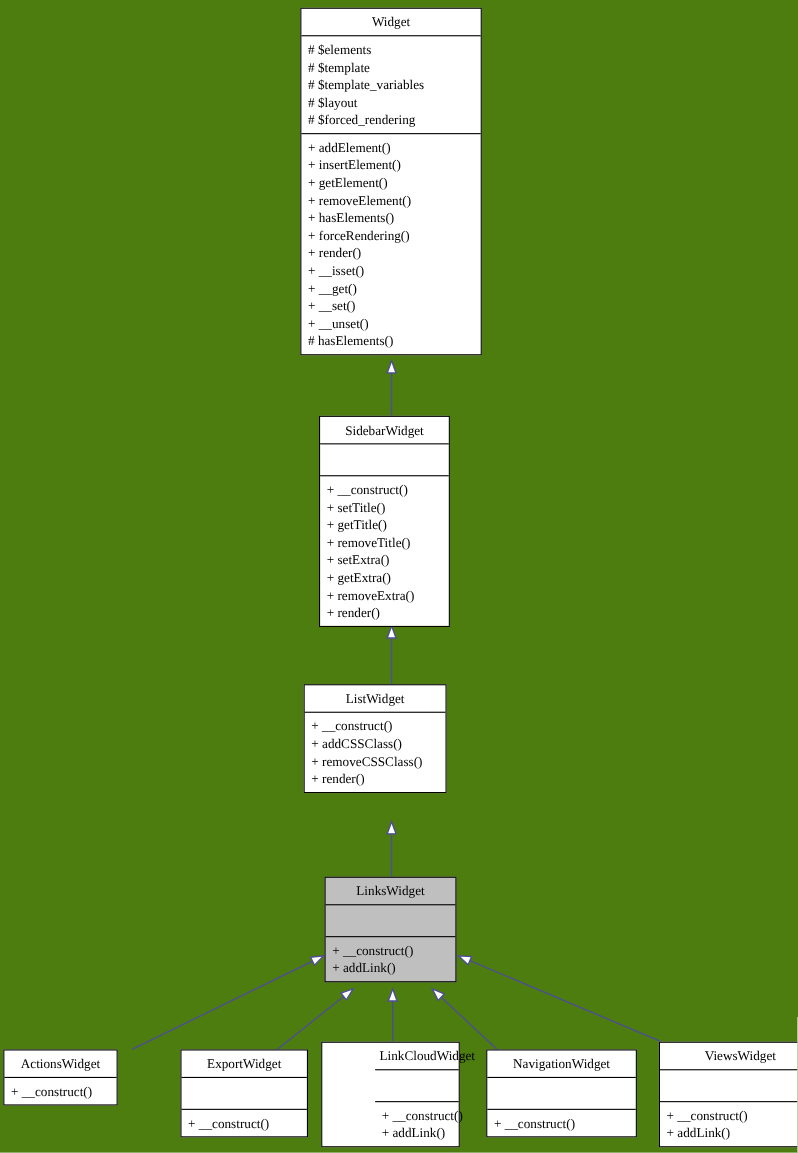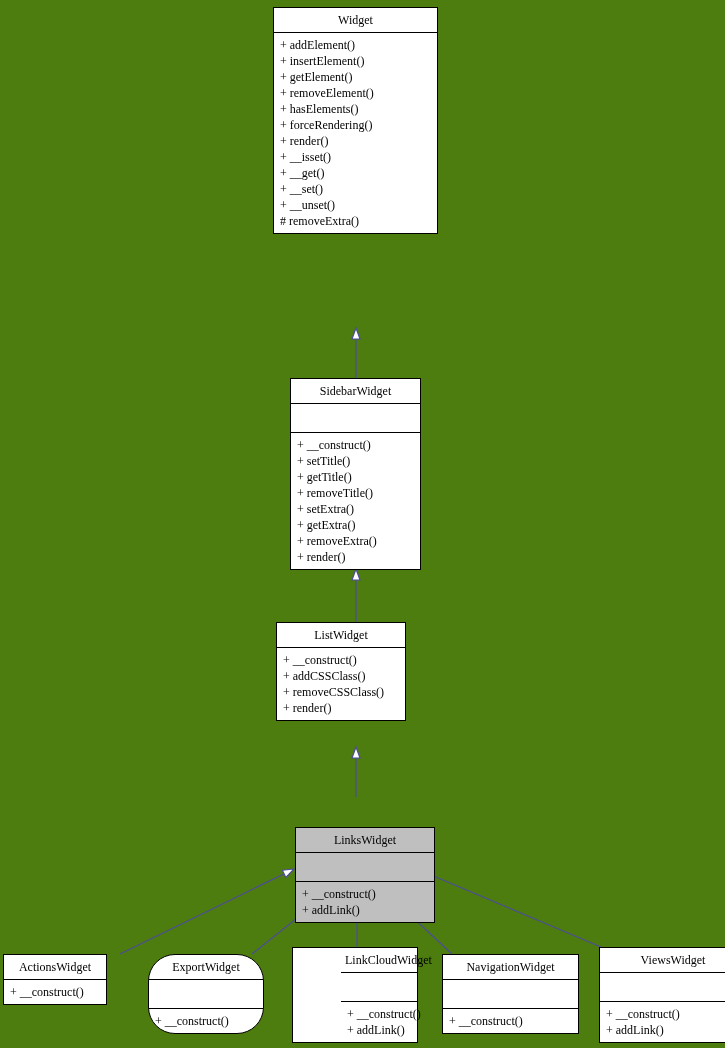--- a/index.html
+++ b/index.html
@@ -60,36 +60,43 @@
       <line x1="252" y1="954" x2="321" y2="899" marker-end="url(#gen)"></line>
       <line x1="357" y1="947" x2="357" y2="899" marker-end="url(#gen)"></line>
       <line x1="452" y1="954" x2="393" y2="899" marker-end="url(#gen)"></line>
       <line x1="601" y1="947" x2="417" y2="869" marker-end="url(#gen)"></line>
     </g>
   </svg>
 
   <div class="uml-class" style="left:273px;top:7px;width:165px;">
     <div class="uml-title">Widget</div>
     <div class="sec">
+        <div class="member-row"># $elements</div>
+        <div class="member-row"># $template</div>
+        <div class="member-row"># $template_variables</div>
+        <div class="member-row"># $layout</div>
+        <div class="member-row"># $forced_rendering</div>
+      </div>
+    <div class="sec">
         <div class="member-row">+ addElement()</div>
         <div class="member-row">+ insertElement()</div>
         <div class="member-row">+ getElement()</div>
         <div class="member-row">+ removeElement()</div>
         <div class="member-row">+ hasElements()</div>
         <div class="member-row">+ forceRendering()</div>
         <div class="member-row">+ render()</div>
         <div class="member-row">+ __isset()</div>
         <div class="member-row">+ __get()</div>
         <div class="member-row">+ __set()</div>
         <div class="member-row">+ __unset()</div>
-        <div class="member-row"># removeExtra()</div>
+        <div class="member-row"># hasElements()</div>
       </div>
   </div>
 
-  <div class="uml-class" style="left:290px;top:378px;width:131px;">
+  <div class="uml-class" style="left:290px;top:378px;width:119px;">
     <div class="uml-title">SidebarWidget</div>
     <div class="sec empty"></div>
     <div class="sec">
         <div class="member-row">+ __construct()</div>
         <div class="member-row">+ setTitle()</div>
         <div class="member-row">+ getTitle()</div>
         <div class="member-row">+ removeTitle()</div>
         <div class="member-row">+ setExtra()</div>
         <div class="member-row">+ getExtra()</div>
         <div class="member-row">+ removeExtra()</div>
@@ -100,37 +107,37 @@
   <div class="uml-class" style="left:276px;top:622px;width:130px;">
     <div class="uml-title">ListWidget</div>
     <div class="sec">
         <div class="member-row">+ __construct()</div>
         <div class="member-row">+ addCSSClass()</div>
         <div class="member-row">+ removeCSSClass()</div>
         <div class="member-row">+ render()</div>
       </div>
   </div>
 
-  <div class="uml-class highlight" style="left:295px;top:797px;width:140px;margin-top:30px;">
+  <div class="uml-class highlight" style="left:295px;top:797px;width:120px;">
     <div class="uml-title">LinksWidget</div>
     <div class="sec empty"></div>
     <div class="sec">
         <div class="member-row">+ __construct()</div>
         <div class="member-row">+ addLink()</div>
       </div>
   </div>
 
   <div class="uml-class" style="left:3px;top:954px;width:104px;">
     <div class="uml-title">ActionsWidget</div>
     <div class="sec">
         <div class="member-row">+ __construct()</div>
       </div>
   </div>
 
-  <div class="uml-class" style="left:148px;top:954px;width:116px;border-radius:27px;">
+  <div class="uml-class" style="left:164px;top:954px;width:116px;">
     <div class="uml-title">ExportWidget</div>
     <div class="sec empty"></div>
     <div class="sec">
         <div class="member-row">+ __construct()</div>
       </div>
   </div>
 
   <div class="uml-class" style="left:292px;top:947px;width:126px;padding-left:48px;">
     <div class="uml-title">LinkCloudWidget</div>
     <div class="sec empty"></div>

